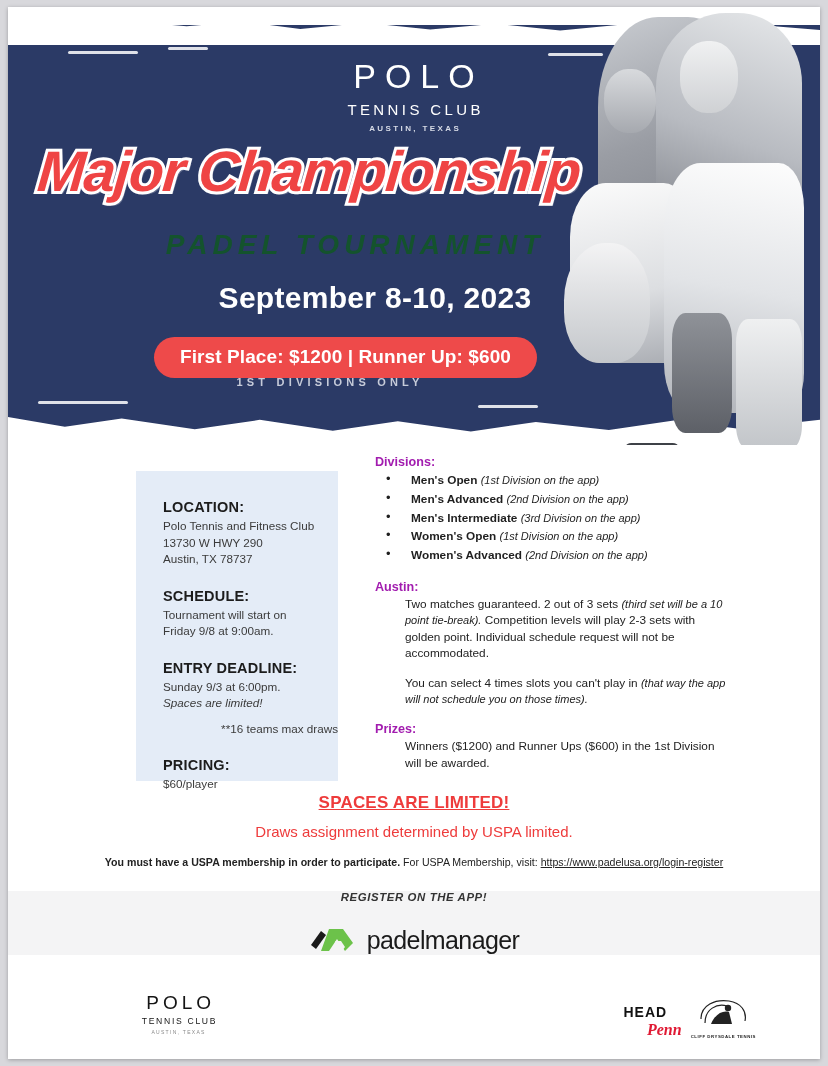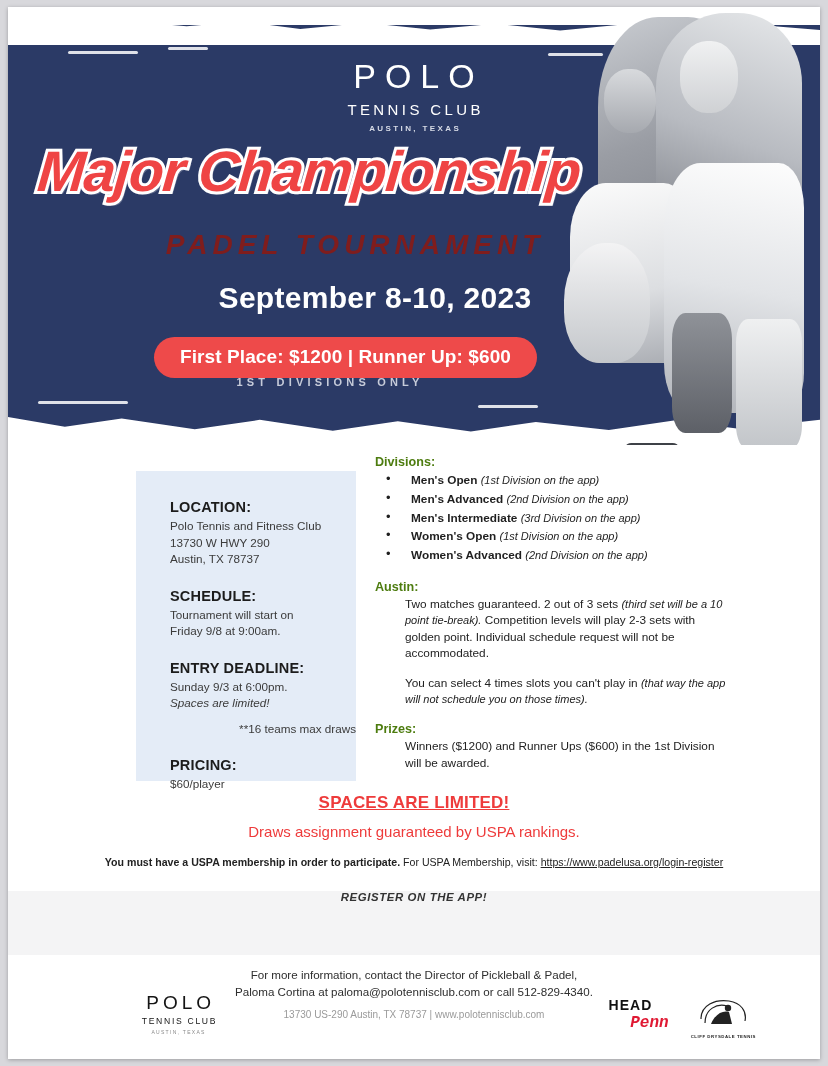--- a/index.html
+++ b/index.html
@@ -116,21 +116,21 @@
   }
 
   .title-sub {
     position: absolute;
     left: 0; right: 0;
     top: 222px;
     text-align: center;
     font-size: 28px;
     font-weight: 700;
     font-style: italic;
-    color: #7f1d1d;
+    color: #14532d;
     letter-spacing: 5px;
     padding-right: 118px;
   }
 
   .hero-date {
     position: absolute;
     left: 0; right: 0;
     top: 274px;
     text-align: center;
     font-size: 30px;
@@ -178,24 +178,24 @@
   }
   .ph { position: absolute; background: #8d9097; }
 
   
   .body-wrap { position: relative; padding: 0; }
 
   .info-card {
     position: absolute;
     left: 128px;
     top: 26px;
-    width: 220px;
+    width: 202px;
     height: 310px;
     background: #e4ecf7;
-    padding: 28px 0 0 34px;
+    padding: 28px 0 0 27px;
   }
   .info-h {
     font-size: 14.5px;
     font-weight: 700;
     color: #1c1c1c;
     letter-spacing: .2px;
     margin-bottom: 3px;
   }
   .info-h.spaced { margin-top: 20px; }
   .info-p {
@@ -207,21 +207,21 @@
   .info-p.note { margin-top: 9px; text-align: right; }
 
   .right-col {
     position: absolute;
     left: 367px;
     top: 10px;
     width: 352px;
   }
 
   .sec-head {
-    color: #4d7c0f;
+    color: #a21caf;
     font-size: 12.6px;
     font-weight: 700;
     margin-bottom: 2px;
   }
 
   ul.div-list { list-style: none; margin: 1px 0 0 0; }
   ul.div-list li {
     font-size: 11.8px;
     color: #1f1f1f;
     line-height: 18.8px;
@@ -328,38 +328,38 @@
   }
   .fp-name { font-size: 19px; letter-spacing: 4px; text-indent: 4px; line-height: 1; }
   .fp-sub { font-size: 8.6px; letter-spacing: 1.7px; margin-top: 4px; text-indent: 1.7px; }
   .fp-city { font-size: 5px; letter-spacing: 1.3px; margin-top: 3px; color: #8a8a8a; }
 
   .sponsors {
     position: absolute;
     right: 64px;
     top: 30px;
     display: flex;
-    align-items: flex-start;
-    gap: 22px;
+    align-items: flex-end;
+    gap: 9px;
   }
   .head-penn { text-align: center; }
   .head-w {
     font-size: 14px;
     font-weight: 700;
     letter-spacing: 1px;
     color: #111111;
     font-family: "Liberation Sans", sans-serif;
   }
   .penn-w {
     font-size: 16px;
     font-style: italic;
     font-weight: 700;
     color: #e01933;
     margin-top: 1px;
-    font-family: Liberation Mono, monospace;
+    font-family: Liberation Serif, serif;
     margin-left: 38px;
   }
   .cd-logo { text-align: center; }
   .cd-cap {
     font-size: 4.3px;
     letter-spacing: .55px;
     color: #222222;
     margin-top: 1px;
     font-weight: 700;
   }
@@ -445,35 +445,38 @@
       <div class="gap"></div>
       <div class="para"><span>You can select 4 times slots you can't play in </span><i>(that way the app will not schedule you on those times).</i></div>
 
       <div class="sec-gap"></div>
       <div class="sec-head">Prizes:</div>
       <div class="para">Winners ($1200) and Runner Ups ($600) in the 1st Division will be awarded.</div>
     </div>
 
     <div class="limited-wrap">
       <div class="limited-1">SPACES ARE LIMITED!</div>
-      <div class="limited-2">Draws assignment guaranteed by USPA rankings.</div>
+      <div class="limited-2">Draws assignment determined by USPA limited.</div>
       <div class="uspa-line"><b>You must have a USPA membership in order to participate.</b><span> For USPA Membership, visit: </span><a href="#">https://www.padelusa.org/login-register</a></div>
     </div>
   </div>
 
   <div class="gray-band">
     <div class="reg-app">REGISTER ON THE APP!</div>
+    <div class="pm-row">
+      <svg width="48" height="30" viewBox="0 0 48 30">
+        <polygon points="2,20 12,6 17,10 7,24" fill="#1a1a1a"></polygon>
+        <polygon points="20,4 34,4 44,18 36,26 28,14 20,26 12,26" fill="#6cc24a"></polygon>
+        <polygon points="26,16 32,16 36,22 33,26 28,19" fill="#f4f4f5"></polygon>
+      </svg>
+      <div class="pm-word">padelmanager</div>
+    </div>
   </div>
 
   <div class="footer">
-    <div class="foot-center">
-      <div class="foot-contact">For more information, contact the Director of Pickleball &amp; Padel,</div>
-      <div class="foot-contact">Paloma Cortina at paloma@polotennisclub.com or call 512-829-4340.</div>
-      <div class="foot-addr">13730 US-290 Austin, TX 78737  |  www.polotennisclub.com</div>
-    </div>
 
     <div class="foot-polo">
       <div class="fp-name">POLO</div>
       <div class="fp-sub">TENNIS CLUB</div>
       <div class="fp-city">AUSTIN, TEXAS</div>
     </div>
 
     <div class="sponsors">
       <div class="head-penn">
         <div class="head-w">HEAD</div>

